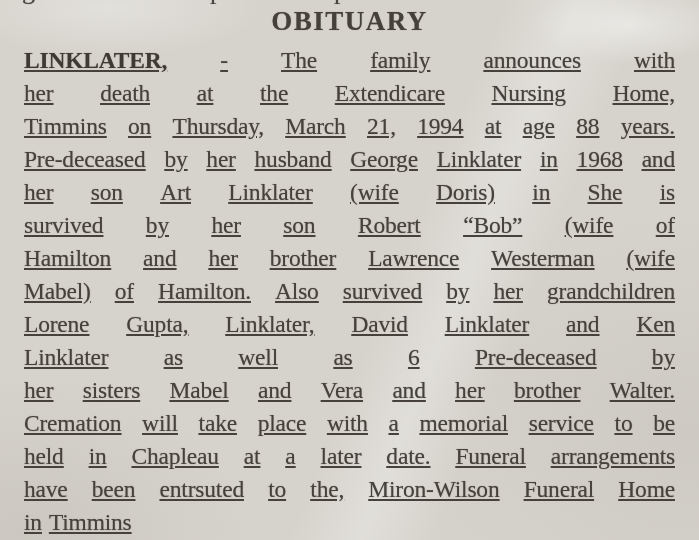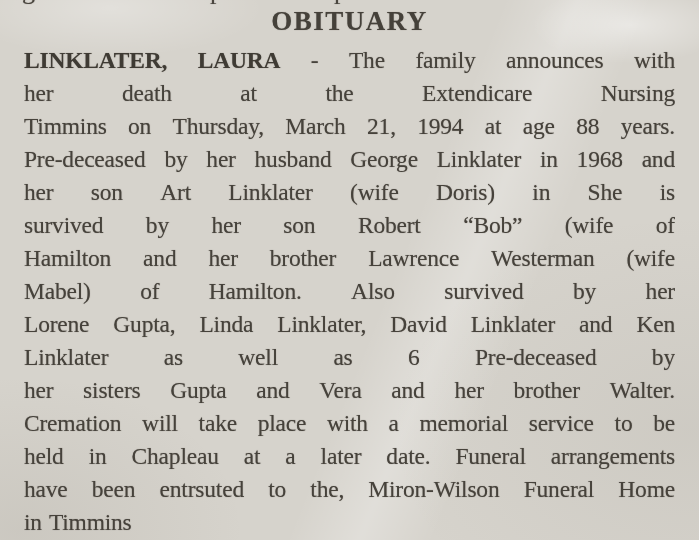--- a/index.html
+++ b/index.html
@@ -38,20 +38,21 @@
     position: absolute; top: 6px; left: 0;
     width: 100%; height: 30px; line-height: 30px;
     text-align: center;
     font-weight: 700; font-size: 27px; letter-spacing: 1.5px;
     color: #45413a;
   }
 
   .body-text {
     position: absolute; top: 44px; left: 24px;
     width: 651px;
+    text-decoration: underline;
   }
   .jline {
     display: flex; justify-content: space-between;
     height: 33px; line-height: 33px;
     font-size: 23.5px; letter-spacing: -0.2px;
     white-space: nowrap; overflow: hidden;
   }
   .jline.noj { justify-content: flex-start; column-gap: 7px; }
   .jline span.b { font-weight: 700; color: #3f3b34; }
 </style>
@@ -64,34 +65,34 @@
     <span class="g1">g</span>
     <span class="g2">p</span>
     <span class="g3">p</span>
   </div>
 
   <div class="title">OBITUARY</div>
 
   <div class="body-text">
       <div class="jline">
         <span class="b">LINKLATER,</span>
-        <span class="b">LAURA</span>
         <span>-</span>
         <span>The</span>
         <span>family</span>
         <span>announces</span>
         <span>with</span>
       </div>
       <div class="jline">
         <span>her</span>
         <span>death</span>
         <span>at</span>
         <span>the</span>
         <span>Extendicare</span>
         <span>Nursing</span>
+        <span>Home,</span>
       </div>
       <div class="jline">
         <span>Timmins</span>
         <span>on</span>
         <span>Thursday,</span>
         <span>March</span>
         <span>21,</span>
         <span>1994</span>
         <span>at</span>
         <span>age</span>
@@ -140,44 +141,44 @@
         <span>(wife</span>
       </div>
       <div class="jline">
         <span>Mabel)</span>
         <span>of</span>
         <span>Hamilton.</span>
         <span>Also</span>
         <span>survived</span>
         <span>by</span>
         <span>her</span>
+        <span>grandchildren</span>
       </div>
       <div class="jline">
         <span>Lorene</span>
         <span>Gupta,</span>
-        <span>Linda</span>
         <span>Linklater,</span>
         <span>David</span>
         <span>Linklater</span>
         <span>and</span>
         <span>Ken</span>
       </div>
       <div class="jline">
         <span>Linklater</span>
         <span>as</span>
         <span>well</span>
         <span>as</span>
         <span>6</span>
         <span>Pre-deceased</span>
         <span>by</span>
       </div>
       <div class="jline">
         <span>her</span>
         <span>sisters</span>
-        <span>Gupta</span>
+        <span>Mabel</span>
         <span>and</span>
         <span>Vera</span>
         <span>and</span>
         <span>her</span>
         <span>brother</span>
         <span>Walter.</span>
       </div>
       <div class="jline">
         <span>Cremation</span>
         <span>will</span>

